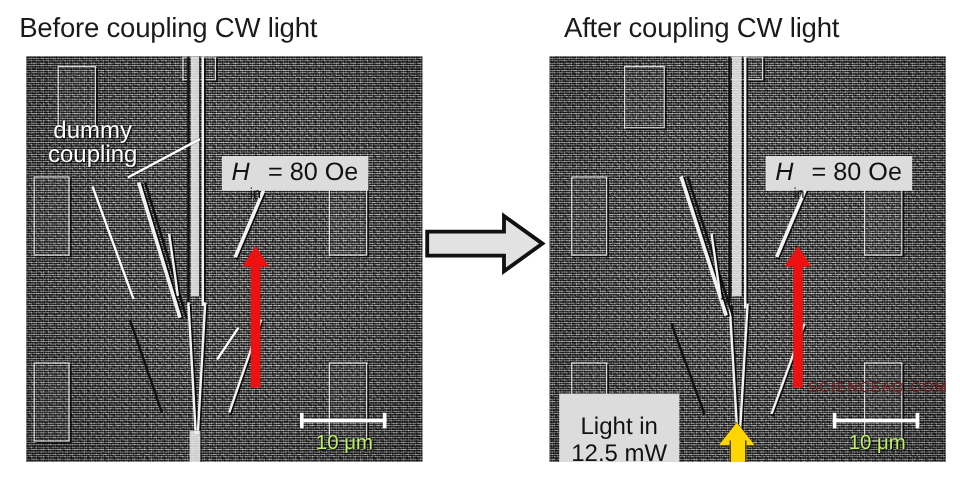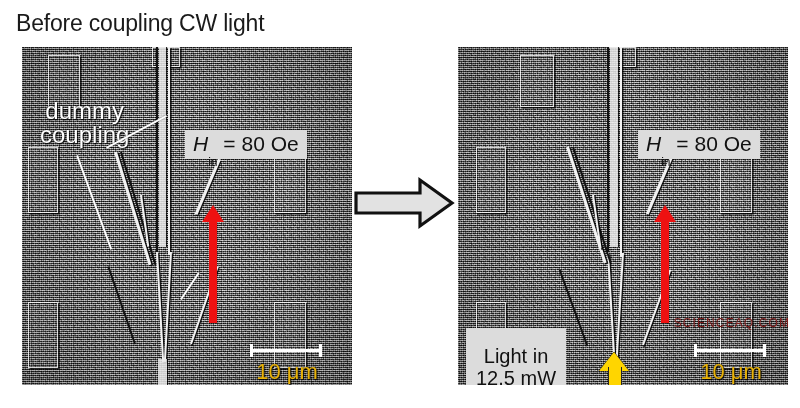--- a/index.html
+++ b/index.html
@@ -161,21 +161,21 @@
     font-family: "Liberation Sans", sans-serif;
   }
   .label-box .ital { font-style: italic; }
   .label-box .sub  { font-size: 12px; vertical-align: baseline; position: relative; top: 15px; }
   .label-box.two-line { font-size: 20px; line-height: 1.12; text-align: center; }
 
   
   .callout-text {
     position: absolute;
     color: #ffffff;
-    font-size: 24px;
+    font-size: 20px;
     line-height: 1.02;
     text-align: center;
     white-space: nowrap;
     text-shadow: 0 0 2px rgba(0,0,0,.85), 1px 1px 1px rgba(0,0,0,.75);
     font-family: "Liberation Sans", sans-serif;
   }
   .leader {
     position: absolute;
     background: #ffffff;
     transform-origin: 0 0;
@@ -196,22 +196,22 @@
     top: -5px; width: 3px; height: 13px;
     background: #ffffff;
   }
   .scalebar .cap.l { left: 0; }
   .scalebar .cap.r { left: 69px; }
   .scalebar .sb-label {
     position: absolute;
     top: 10px; left: -1px;
     width: 76px;
     text-align: center;
-    color: #eab308;
-    font-size: 22px;
+    color: #bef264;
+    font-size: 17px;
     text-shadow: 0 0 2px rgba(0,0,0,.9), 1px 1px 1px rgba(0,0,0,.8);
     font-family: "Liberation Sans", sans-serif;
     white-space: nowrap;
   }
 
   
   #coupling-group { position: absolute; left: 352px; top: 176px; width: 108px; }
   .block-arrow { position: relative; width: 104px; height: 54px; }
   .block-arrow svg { display: block; }
   .coupling-caption {
@@ -310,20 +310,21 @@
   <div id="coupling-group">
     <div class="block-arrow">
       <svg width="104" height="54" viewBox="0 0 104 54" aria-hidden="true">
         <polygon points="4,17 68,17 68,4 100,27 68,50 68,37 4,37" fill="#e2e2e2" stroke="#111111" stroke-width="3.2" stroke-linejoin="miter"></polygon>
       </svg>
     </div>
     <div class="coupling-caption">
     </div>
   </div>
 
+  <div class="panel-title" id="title-right">After coupling CW light</div>
 
   <div class="micrograph" id="panel-right">
 
     <div class="noise" style="background-position: 1px 2px, 2px 1px, 0 0, 1px 0, 2px 3px, 0 1px;"></div>
     <div class="noise2" style="background-position: 3px 1px, 1px 4px;"></div>
     <div class="vignette"></div>
 
     <div class="dummy-rect" style="left:62px; top:8px; width:32px; height:50px;"></div>
     <div class="dummy-rect" style="left:18px; top:100px; width:28px; height:64px;"></div>
     <div class="dummy-rect" style="left:18px; top:255px; width:28px; height:64px;"></div>

